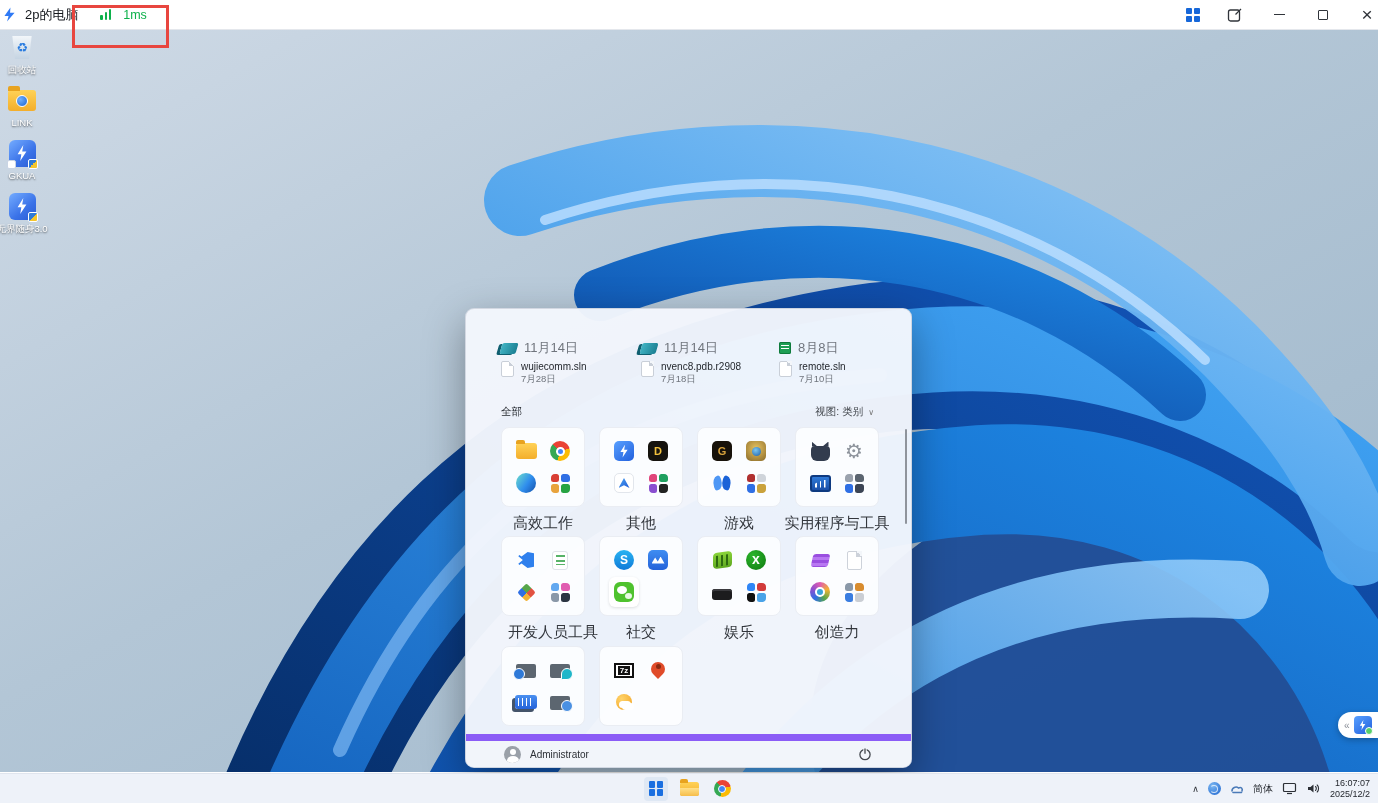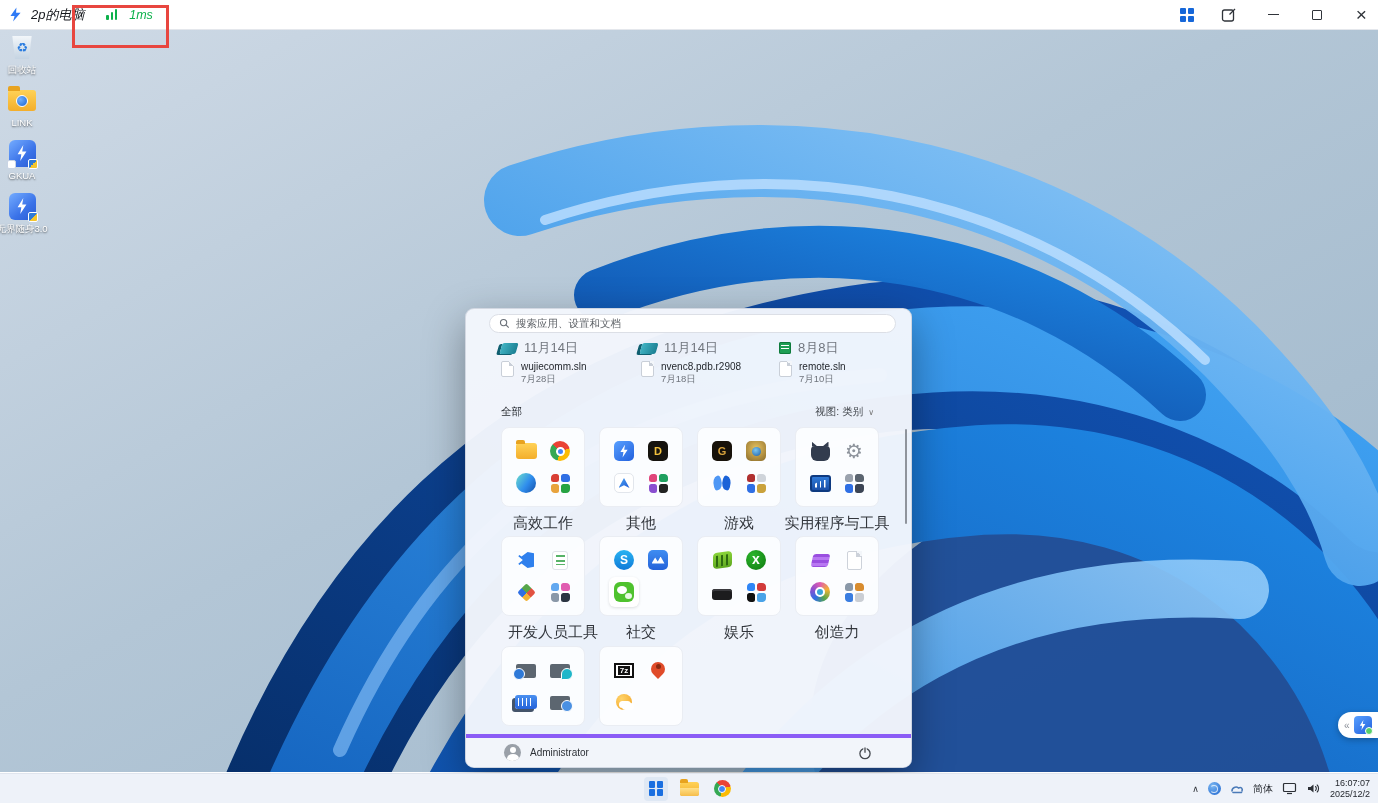--- a/index.html
+++ b/index.html
@@ -2,21 +2,21 @@
 <html><head>
 <meta charset="utf-8">
 <style>
   * { margin:0; padding:0; box-sizing:border-box; }
   html,body { width:1378px; height:803px; overflow:hidden;
     font-family:"Liberation Sans","DejaVu Sans",sans-serif; }
 
   
   #titlebar { position:absolute; left:0; top:0; width:1378px; height:30px;
     background:#ffffff; border-bottom:1px solid #e4e7ec; display:flex;
-    align-items:center; padding:0 8px; z-index:40;font-style:italic; }
+    align-items:center; padding:0 2px; z-index:40; }
   .tb-left { display:flex; align-items:center; gap:8px; }
   .tb-title { font-size:13px; color:#15181d; }
   .sig { display:flex; align-items:flex-end; gap:1.5px; margin-left:14px; }
   .sig i { display:block; width:2.6px; background:#0db14b; border-radius:1px; }
   .sig i:nth-child(1){height:4.5px}.sig i:nth-child(2){height:7.5px}.sig i:nth-child(3){height:10.5px}
   .latency { font-size:12.5px; color:#0db14b; margin-left:4px; }
   .tb-right { margin-left:auto; display:flex; align-items:center; gap:26px; }
   .grid-ico { width:14px; height:14px; display:grid;
     grid-template-columns:6px 6px; grid-template-rows:6px 6px; gap:2px; cursor:pointer; }
   .grid-ico i { background:#1667d9; border-radius:1px; }
@@ -208,21 +208,21 @@
   .mi-weather::before { content:""; position:absolute; width:16px; height:16px; border-radius:50%;
     background:radial-gradient(circle at 35% 30%,#ffd36a,#f2a221); }
   .mi-weather::after { content:""; position:absolute; right:0; bottom:2px; width:12px; height:7px;
     background:#fff; border-radius:7px; box-shadow:-3px -2px 0 #fff; }
   .mi-empty { visibility:hidden; }
 
   #menu-scrollbar { position:absolute; right:4px; top:120px; width:2.5px; height:95px;
     background:#8f949c; border-radius:2px; cursor:pointer; }
 
   #userbar { position:absolute; left:0; bottom:0; width:100%; height:33px; background:#f2f5fa;
-    border-top:4px solid #8b5cf6; display:flex; align-items:center; padding:0 38px; z-index:5; }
+    border-top:7px solid #8b5cf6; display:flex; align-items:center; padding:0 38px; z-index:5; }
   .avatar { width:17px; height:17px; border-radius:50%; background:#9aa0a8; position:relative;
     overflow:hidden; margin-right:9px; }
   .avatar::before { content:""; position:absolute; left:5.5px; top:3px; width:6px; height:6px;
     border-radius:50%; background:#fff; }
   .avatar::after { content:""; position:absolute; left:2.5px; top:10px; width:12px; height:9px;
     border-radius:50%; background:#fff; }
   #username { font-size:10px; color:#2c3036; }
   #power-btn { margin-left:auto; cursor:pointer; display:flex; }
 
   
@@ -377,27 +377,20 @@
           <div class="appblue">
             <div class="bolt big"></div>
             <div class="corner"></div>
           </div>
         </div>
         <div class="di-label">无界随身3.0</div>
       </div>
     </div>
 
   <div id="startmenu" style="top: 278px;">
-    <div id="searchbar">
-      <svg width="11" height="11" viewBox="0 0 12 12">
-        <circle cx="5" cy="5" r="3.4" fill="none" stroke="#6a7078" stroke-width="1.2"></circle>
-        <path d="M7.6 7.6 L10.6 10.6" stroke="#6a7078" stroke-width="1.2"></path>
-      </svg>
-      <span>搜索应用、设置和文档</span>
-    </div>
 
     <div id="recent-cut-row">
         <div class="cutrow-item" style="left: 35px;">
           <div class="tiltbook"></div>
           <span class="cutdate">11月14日</span>
         </div>
         <div class="cutrow-item" style="left: 175px;">
           <div class="tiltbook"></div>
           <span class="cutdate">11月14日</span>
         </div>

